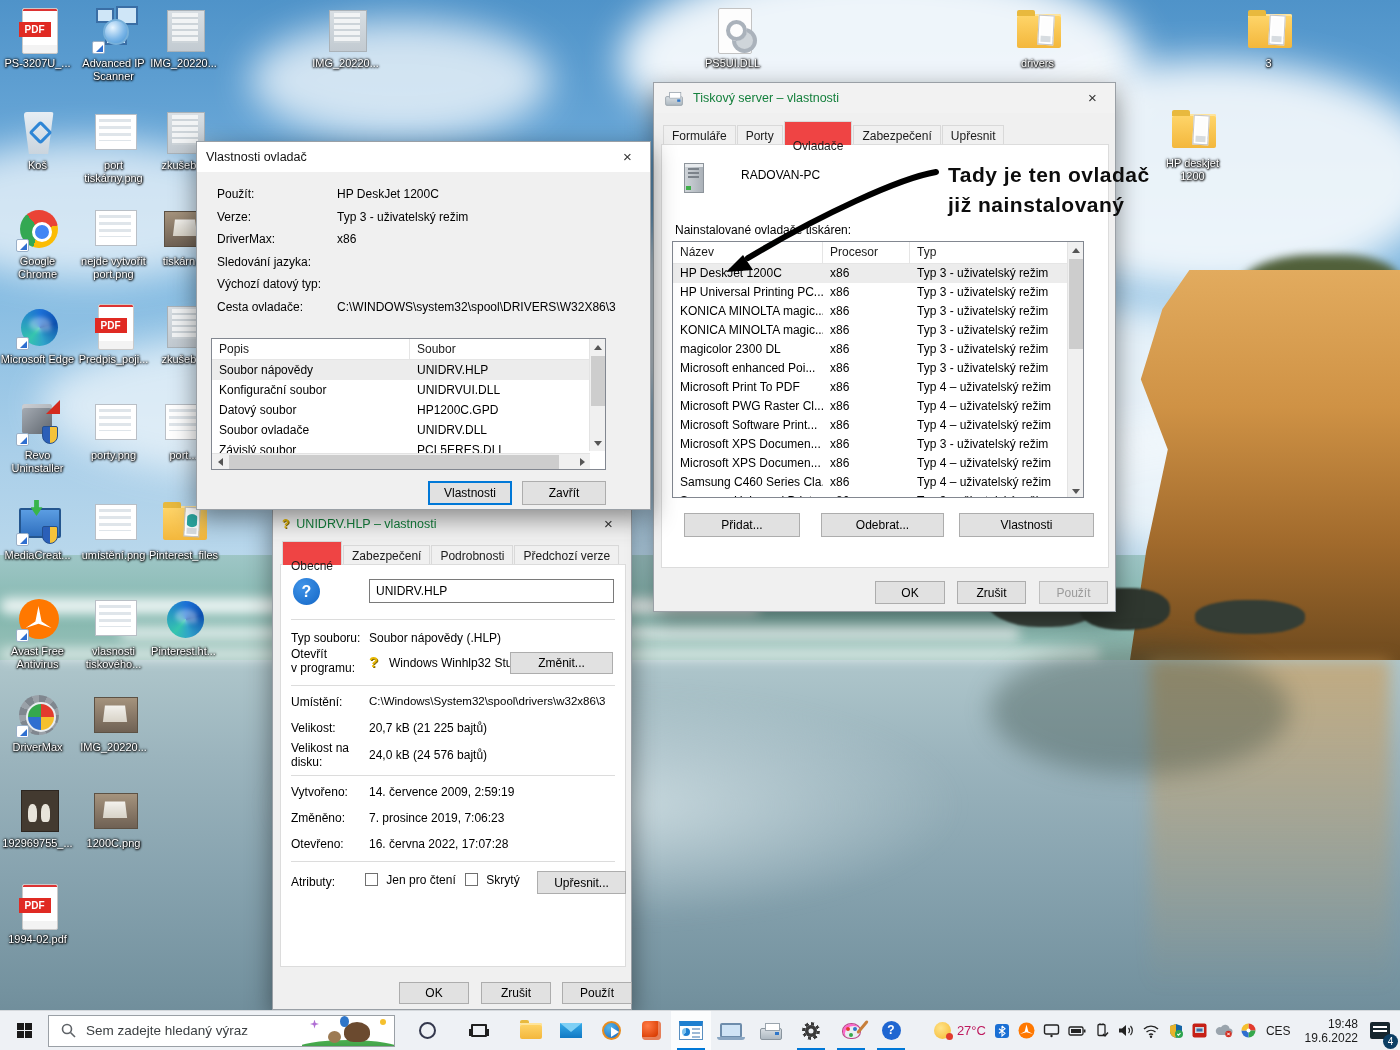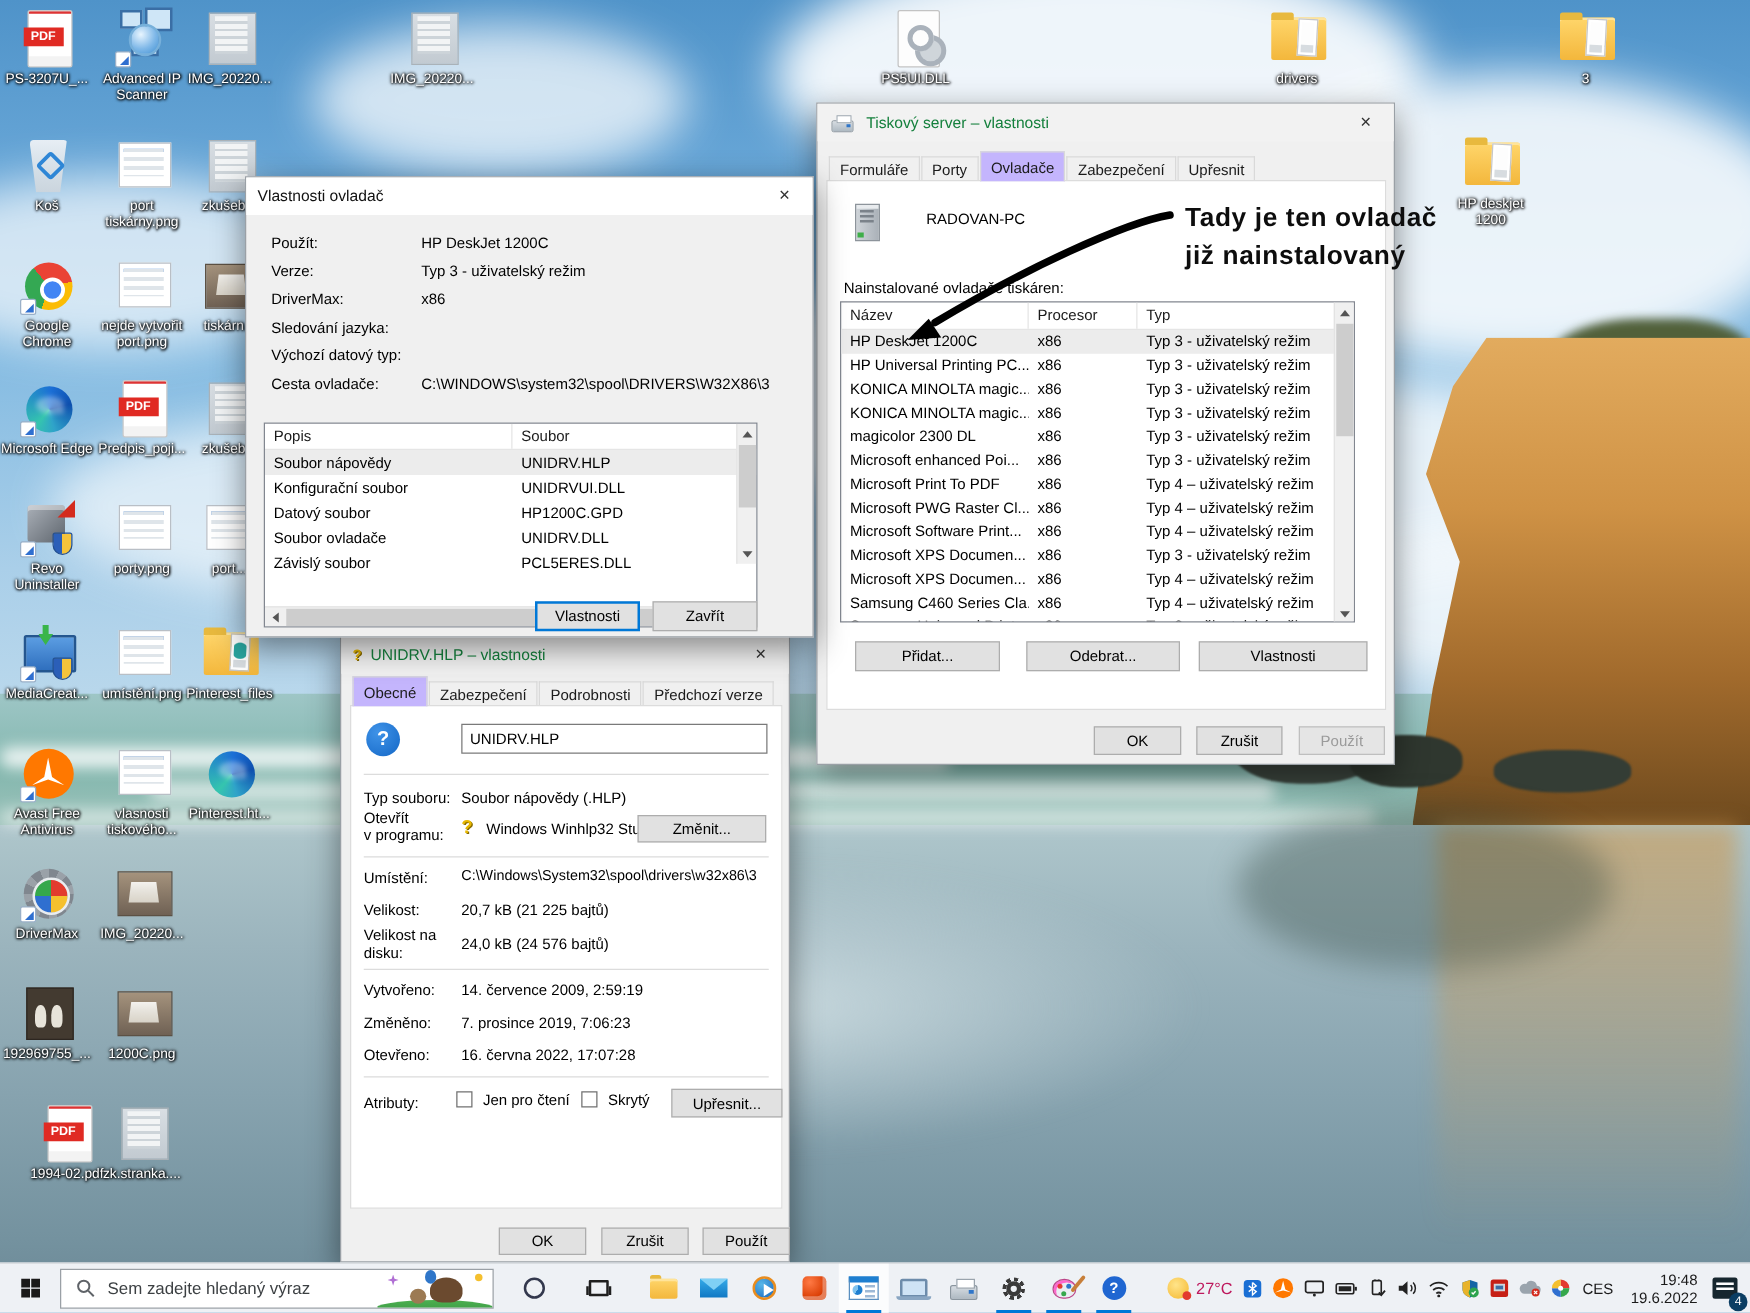--- a/index.html
+++ b/index.html
@@ -141,21 +141,21 @@
   .dlg { position:absolute; background:#f0f0f0; border:1px solid #9aa0a6; box-shadow:0 8px 24px rgba(0,0,0,.45); font-size:12px; color:#000; }
   .titlebar { position:relative; height:30px; background:#fff; display:flex; align-items:center; padding-left:9px; }
   .titlebar.inactive { background:#f2f2f2; }
   .title { font-size:12.5px; color:#111; }
   .titlebar.inactive .title { color:#15803d; }
   .close-btn { position:absolute; right:0; top:0; width:45px; height:29px; text-align:center; line-height:29px;
     font-size:15px; color:#333; }
   .tabs { position:absolute; display:flex; align-items:flex-end; height:24px; }
   .tab { background:#f0f0f0; border:1px solid #d9d9d9; border-bottom:none; padding:3px 8px 3px 8px; margin-right:1px;
     font-size:12px; color:#1b1b1b; height:20px; }
-  .tab.active { background:#c4b5fd; height:24px; padding-top:5px; position:relative; z-index:3; border-color:#d9d9d9; }
+  .tab.active { background:#ef4444; height:24px; padding-top:17px; position:relative; z-index:3; border-color:#d9d9d9; }
   .tabpage { position:absolute; background:#fff; border:1px solid #dcdcdc; }
   .btn { position:absolute; background:#e1e1e1; border:1px solid #adadad; text-align:center; font-size:12px;
     color:#000; display:flex; align-items:center; justify-content:center; }
   .btn.focused { border:2px solid #0078d7; }
   .btn.disabled { color:#9b9b9b; border-color:#bfbfbf; background:#e5e5e5; }
   .hr { position:absolute; height:1px; background:#dcdcdc; }
   .lbl { position:absolute; color:#000; white-space:nowrap; }
   .val { position:absolute; color:#000; white-space:nowrap; }
 
   
@@ -193,21 +193,21 @@
   #ps-list .col-name { width:150px; } #ps-list .col-proc { width:87px; } #ps-list .col-type { width:158px; }
   #ps-list .lv-head .col-type { border-right:none; }
   .psbtn { height:24px; }
 
   
   #dlg-drv { left:196px; top:141px; width:455px; height:369px; z-index:30; }
   .fieldrow { position:relative; height:22.5px; }
   .fieldrow .f-label { position:absolute; left:20px; top:4px; }
   .fieldrow .f-value { position:absolute; left:140px; top:4px; }
   #drv-fields { position:absolute; left:0; top:41px; width:455px; }
-  #drv-list { left:14px; top:196px; width:395px; height:164px; }
+  #drv-list { left:14px; top:196px; width:395px; height:132px; }
   #drv-list .lv-head { height:21px; }
   #drv-list .lv-row { height:20px; line-height:20px; }
   #drv-list .col-desc { width:198px; } #drv-list .col-file { width:178px; border-right:none; }
 
   
   #dlg-file { left:272px; top:508px; width:360px; height:502px; z-index:10; }
   #dlg-file .tabs { left:9px; top:32px; }
   #dlg-file .tabpage { left:7px; top:55px; width:346px; height:403px; }
   .qmark-big { position:absolute; left:20px; top:69px; width:27px; height:27px; border-radius:50%;
     background:radial-gradient(circle at 35% 30%,#3f93e8,#1467c6); color:#fff; font-weight:bold; font-size:16px;
@@ -590,37 +590,29 @@
 
       <div class="dicon k-photo-printer" style="left: 76px; top: 784px;">
         <div class="dicon-img">
           
           
           
         </div>
         <div class="dicon-label">1200C.png</div>
       </div>
 
-      <div class="dicon k-pdf" style="left: 16px; top: 880px;">
+      <div class="dicon k-pdf" style="left: 0px; top: 880px;">
         <div class="dicon-img">
           
           
           
         </div>
         <div class="dicon-label">1994-02.pdf</div>
       </div>
 
-      <div class="dicon k-photo-doc" style="left: 76px; top: 880px;">
-        <div class="dicon-img">
-          
-          
-          
-        </div>
-        <div class="dicon-label">zk.stranka....</div>
-      </div>
     </div>
 
   <div class="dlg" id="dlg-file">
     <div class="titlebar inactive">
       <span class="qmark-small" style="position:static; margin-right:7px; font-size:12px;">?</span>
       <span class="title">UNIDRV.HLP – vlastnosti</span>
       <div class="close-btn">×</div>
     </div>
     <div class="tabs">
 

